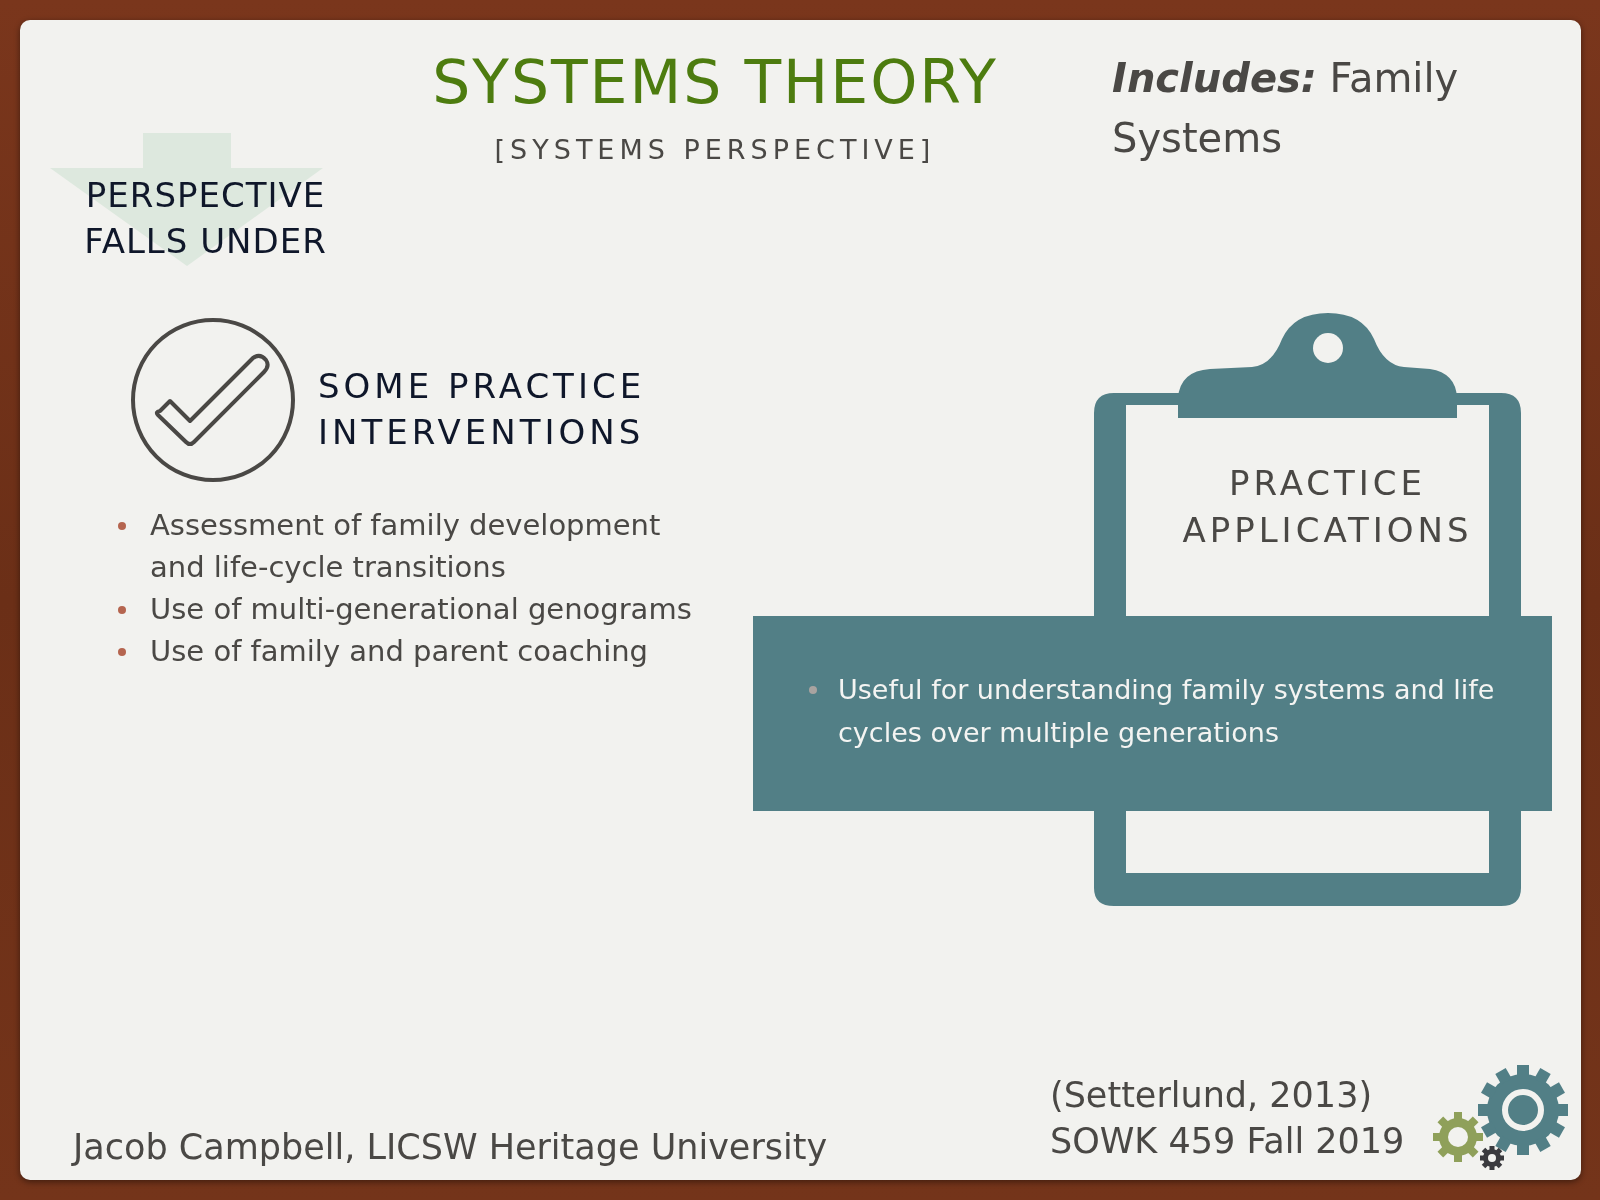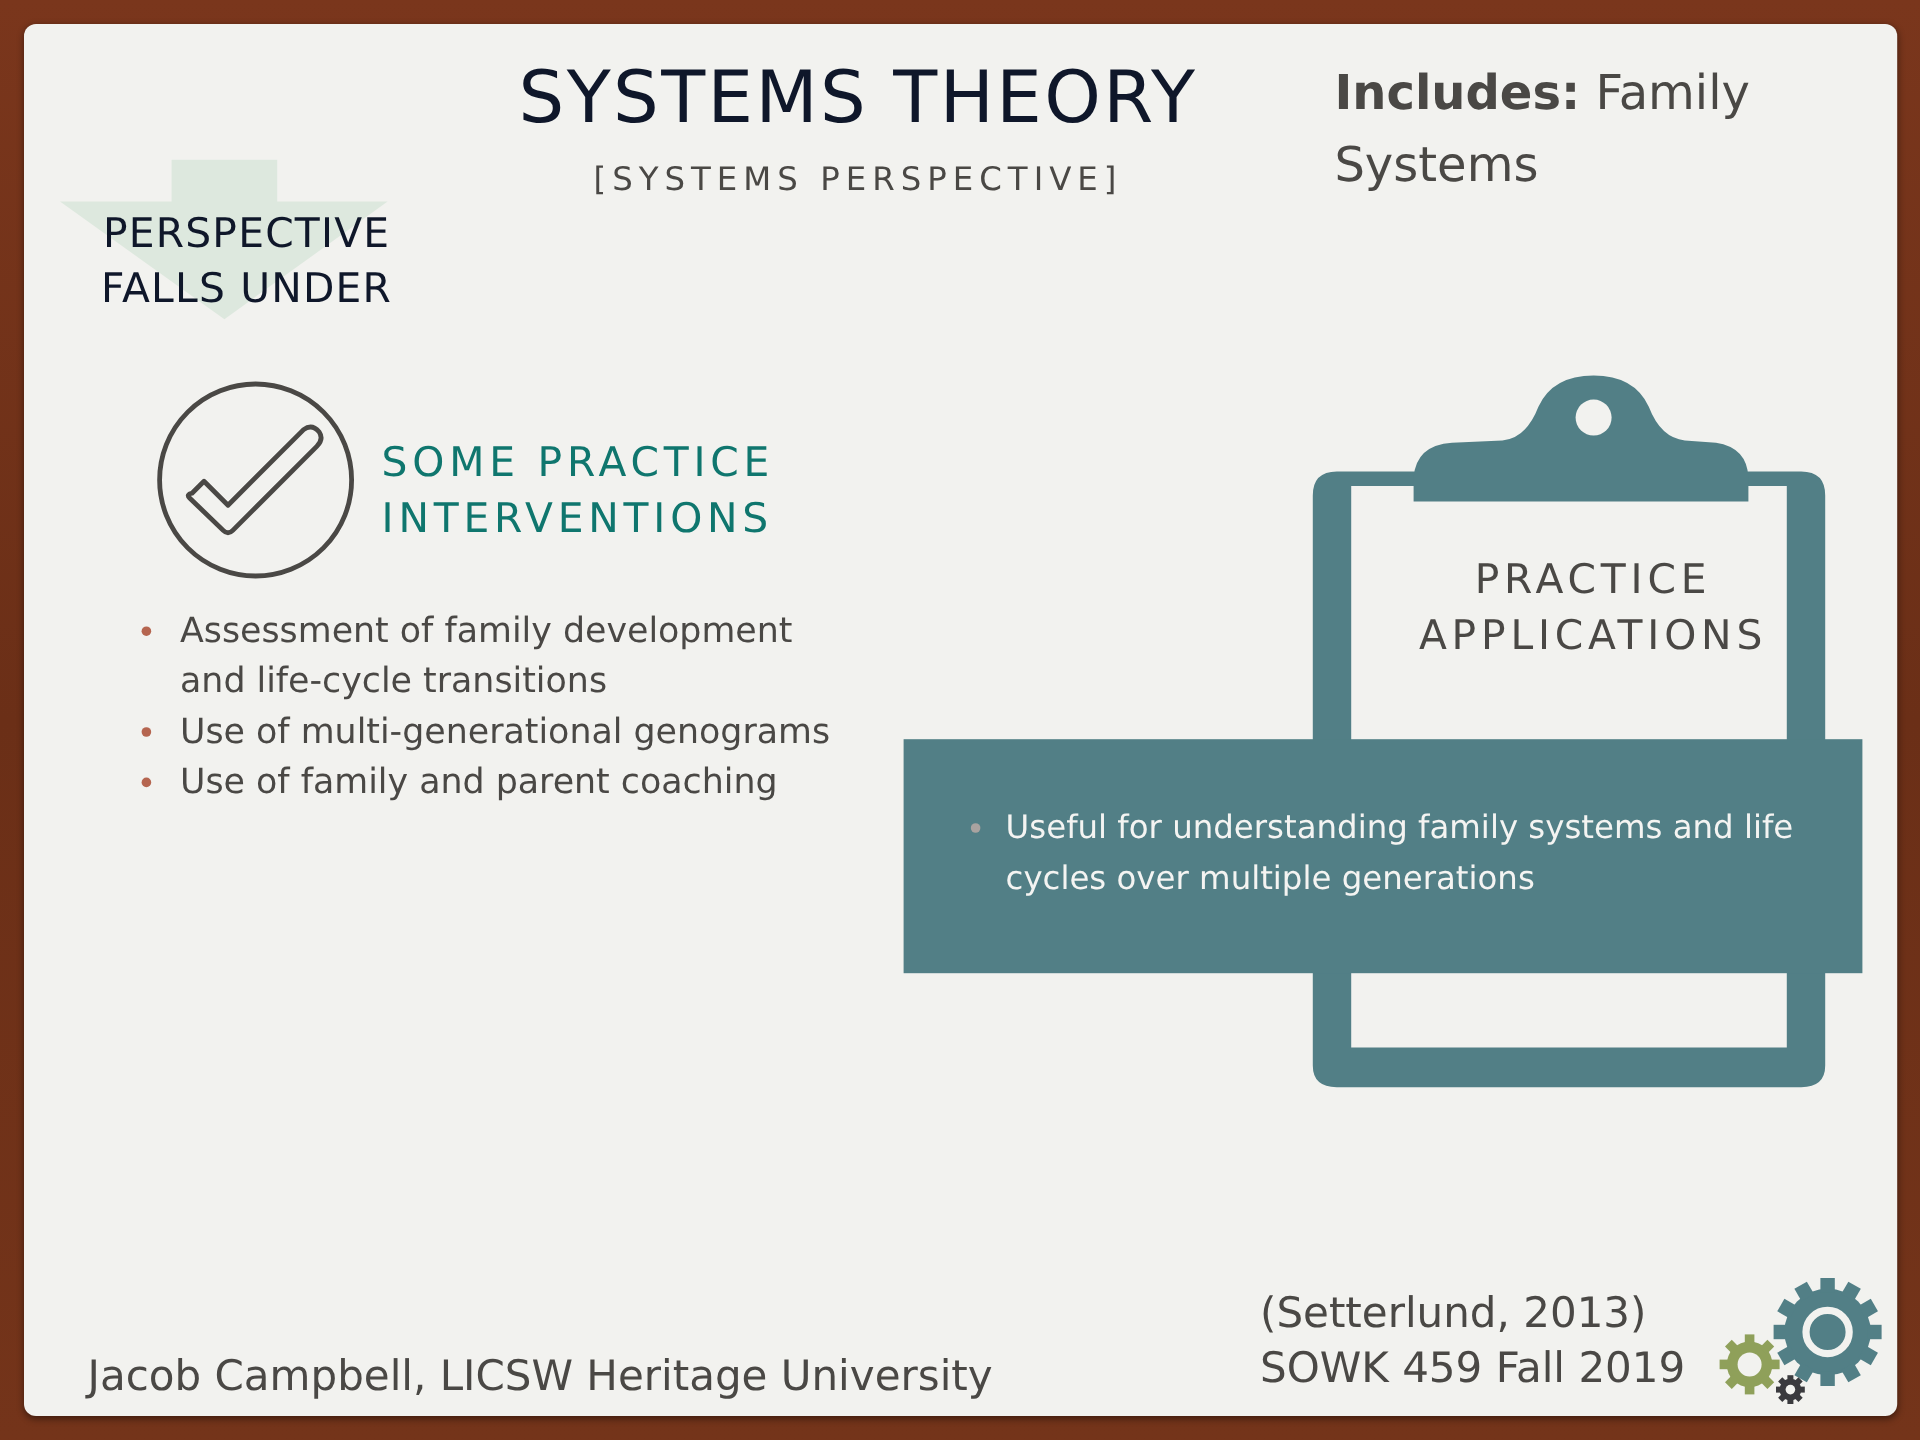--- a/index.html
+++ b/index.html
@@ -13,39 +13,39 @@
     .paper {
       position: absolute; left: 20px; top: 20px; width: 1561px; height: 1160px;
       background: #f2f2ef;
       border-radius: 10px;
       box-shadow: 0 2px 6px rgba(0,0,0,0.45);
       overflow: hidden;
     }
     .abs { position: absolute; }
     .title {
       left: 395px; top: 26px; width: 600px; text-align: center;
-      font-size: 60px; color: #0f172a; letter-spacing: 2px; font-weight: normal;
+      font-size: 60px; color: #4d7c0f; letter-spacing: 2px; font-weight: normal;
       line-height: 72px;
     }
     .subtitle {
       left: 395px; top: 102px; width: 600px; text-align: center;
       font-size: 27px; color: #4a4845; letter-spacing: 5px; line-height: 56px;
     }
     .includes {
       left: 1092px; top: 28px; font-size: 40px; color: #4a4845; line-height: 60px;
     }
-    .includes b { font-weight: bold; }
+    .includes b { font-weight: bold; font-style: italic; }
     .arrow-wrap { left: 28px; top: 113px; }
     .arrow-label {
       left: 48px; top: 152px; width: 275px; text-align: center;
       font-size: 34px; color: #0f172a; letter-spacing: 1px; line-height: 46px;
     }
     .check-wrap { left: 105px; top: 295px; }
     .interventions-heading {
-      left: 298px; top: 343px; font-size: 34px; color: #0f766e; letter-spacing: 4px; line-height: 46px;
+      left: 298px; top: 343px; font-size: 34px; color: #0f172a; letter-spacing: 4px; line-height: 46px;
     }
     .bullets {
       left: 62px; top: 472px; width: 620px; margin: 12px; padding: 0; list-style: none;
       font-size: 29px; color: #4a4845; line-height: 42px;
     }
     .bullets li { position: relative; padding-left: 56px; }
     .bullets li::before {
       content: ""; position: absolute; left: 24px; top: 18px; width: 8px; height: 8px;
       border-radius: 50%; background: #b5654f;
     }

